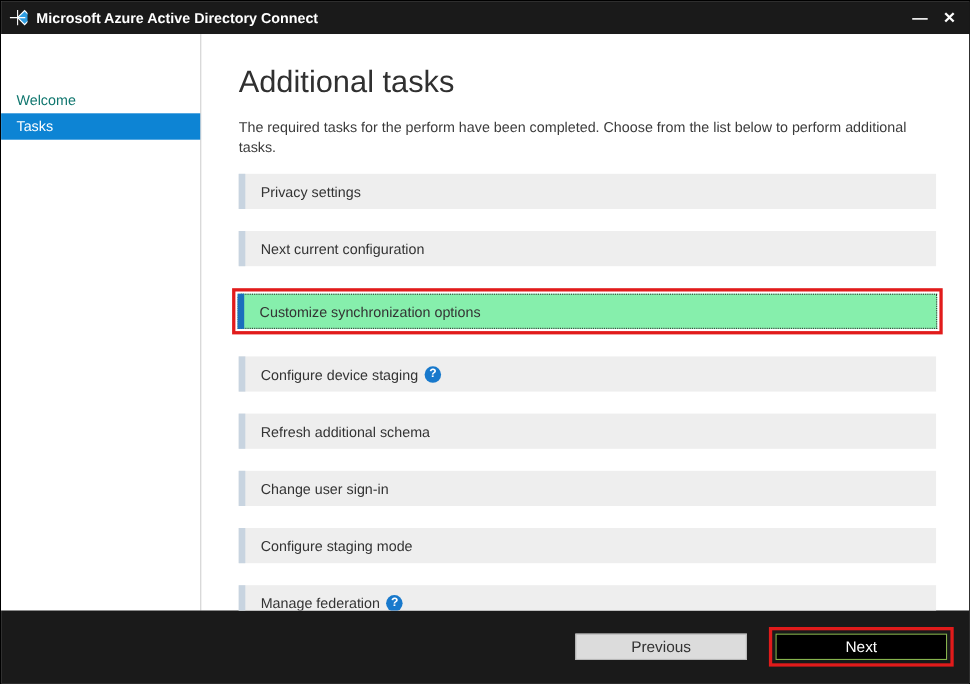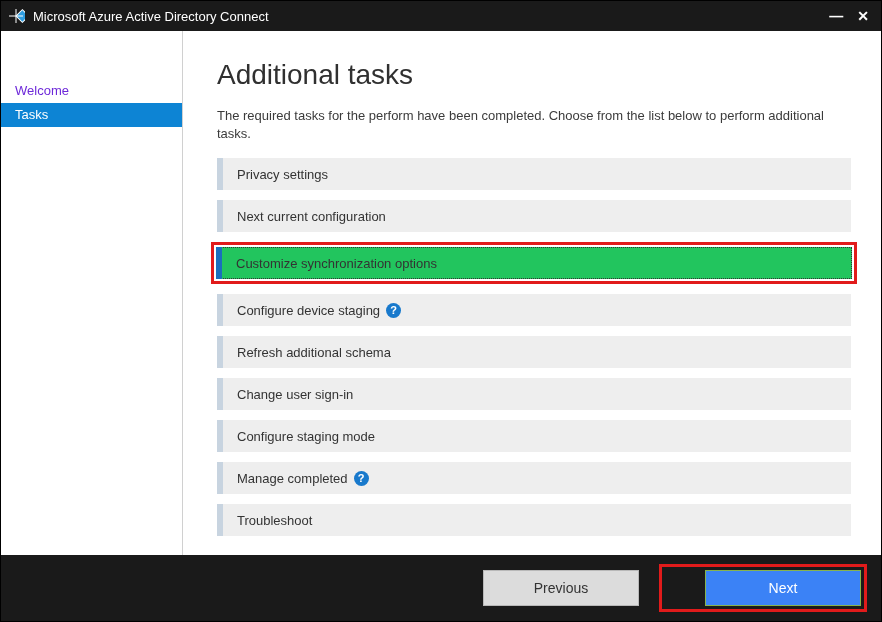--- a/index.html
+++ b/index.html
@@ -31,20 +31,21 @@
       padding: 0 6px;
       font-size: 13px;
     }
     .titlebar .app-icon {
       margin-right: 8px;
       display: flex;
       align-items: center;
     }
     .titlebar .title-text {
       flex: 1;
+      font-weight: bold;
     }
     .titlebar .win-controls {
       display: flex;
       align-items: center;
       gap: 14px;
       padding-right: 6px;
     }
     .titlebar .win-controls span {
       color: #fff;
       font-size: 14px;
@@ -68,21 +69,21 @@
       width: 182px;
       background: #fff;
       border-right: 1px solid #d0d0d0;
       padding-top: 48px;
     }
     .sidebar-item {
       height: 24px;
       line-height: 24px;
       padding: 0 14px;
       font-size: 13px;
-      color: #6d28d9;
+      color: #0f766e;
       cursor: default;
     }
     .sidebar-item.active {
       background: #0d84d4;
       color: #ffffff;
     }
     .content {
       flex: 1;
       padding: 28px 30px 10px 34px;
       overflow: hidden;
@@ -95,21 +96,21 @@
     }
     .page-desc {
       font-size: 13px;
       color: #3b3b3b;
       line-height: 1.35;
       margin-bottom: 16px;
     }
     .task-list {
       display: flex;
       flex-direction: column;
-      gap: 10px;
+      gap: 20px;
     }
     .task-item {
       position: relative;
       background: #eeeeee;
       height: 32px;
       display: flex;
       align-items: center;
       padding-left: 20px;
       font-size: 13px;
       color: #333;
@@ -117,21 +118,21 @@
     }
     .task-item .accent-bar {
       position: absolute;
       left: 0;
       top: 0;
       bottom: 0;
       width: 6px;
       background: #c8d4e0;
     }
     .task-item.selected {
-      background: #22c55e;
+      background: #86efac;
     }
     .task-item.selected .accent-bar {
       background: #1b6fbd;
     }
     .task-item.selected {
       outline: 1px dotted #333;
       outline-offset: -1px;
     }
     .highlighted {
       border: 3px solid #e11b1b;
@@ -157,38 +158,37 @@
     .footer {
       background: #1a1a1a;
       height: 66px;
       display: flex;
       align-items: center;
       justify-content: flex-end;
       padding: 0 14px;
       gap: 20px;
     }
     .btn {
-      height: 36px;
+      height: 24px;
       min-width: 156px;
       font-size: 14px;
       border: none;
       cursor: pointer;
-      margin-left: 40px;
     }
     .btn-prev {
       background: #dcdcdc;
       color: #333;
       border: 1px solid #b8b8b8;
     }
     .btn-next-wrap {
       border: 3px solid #e11b1b;
       padding: 3px;
     }
     .btn-next {
-      background: #3b82f6;
+      background: #000000;
       color: #fff;
       border: 1px solid #86b34d;
       min-width: 156px;
     }
   </style>
 </head>
 <body>
 
 <div class="window">
 
@@ -259,21 +259,21 @@
             <span>Change user sign-in</span>
           </div>
 
           <div class="task-item">
             <span class="accent-bar"></span>
             <span>Configure staging mode</span>
           </div>
 
           <div class="task-item">
             <span class="accent-bar"></span>
-            <span>Manage completed</span>
+            <span>Manage federation</span>
             <span class="help-icon">?</span>
           </div>
 
           <div class="task-item">
             <span class="accent-bar"></span>
             <span>Troubleshoot</span>
           </div>
 
         </div>
       </div>

